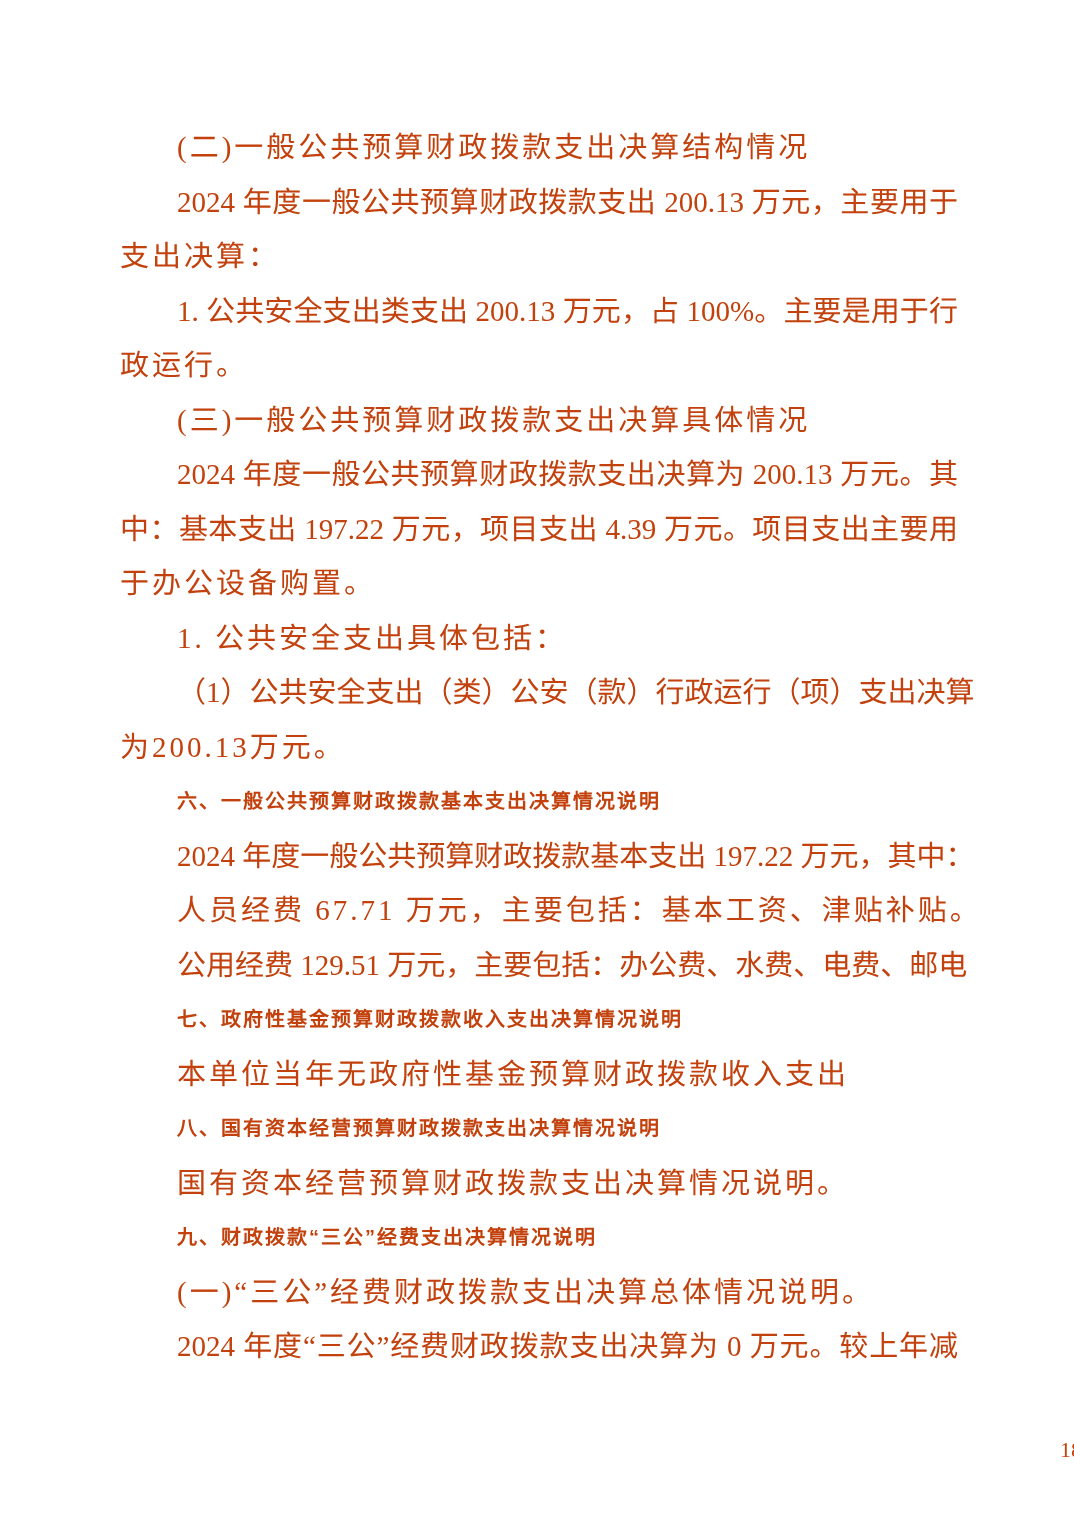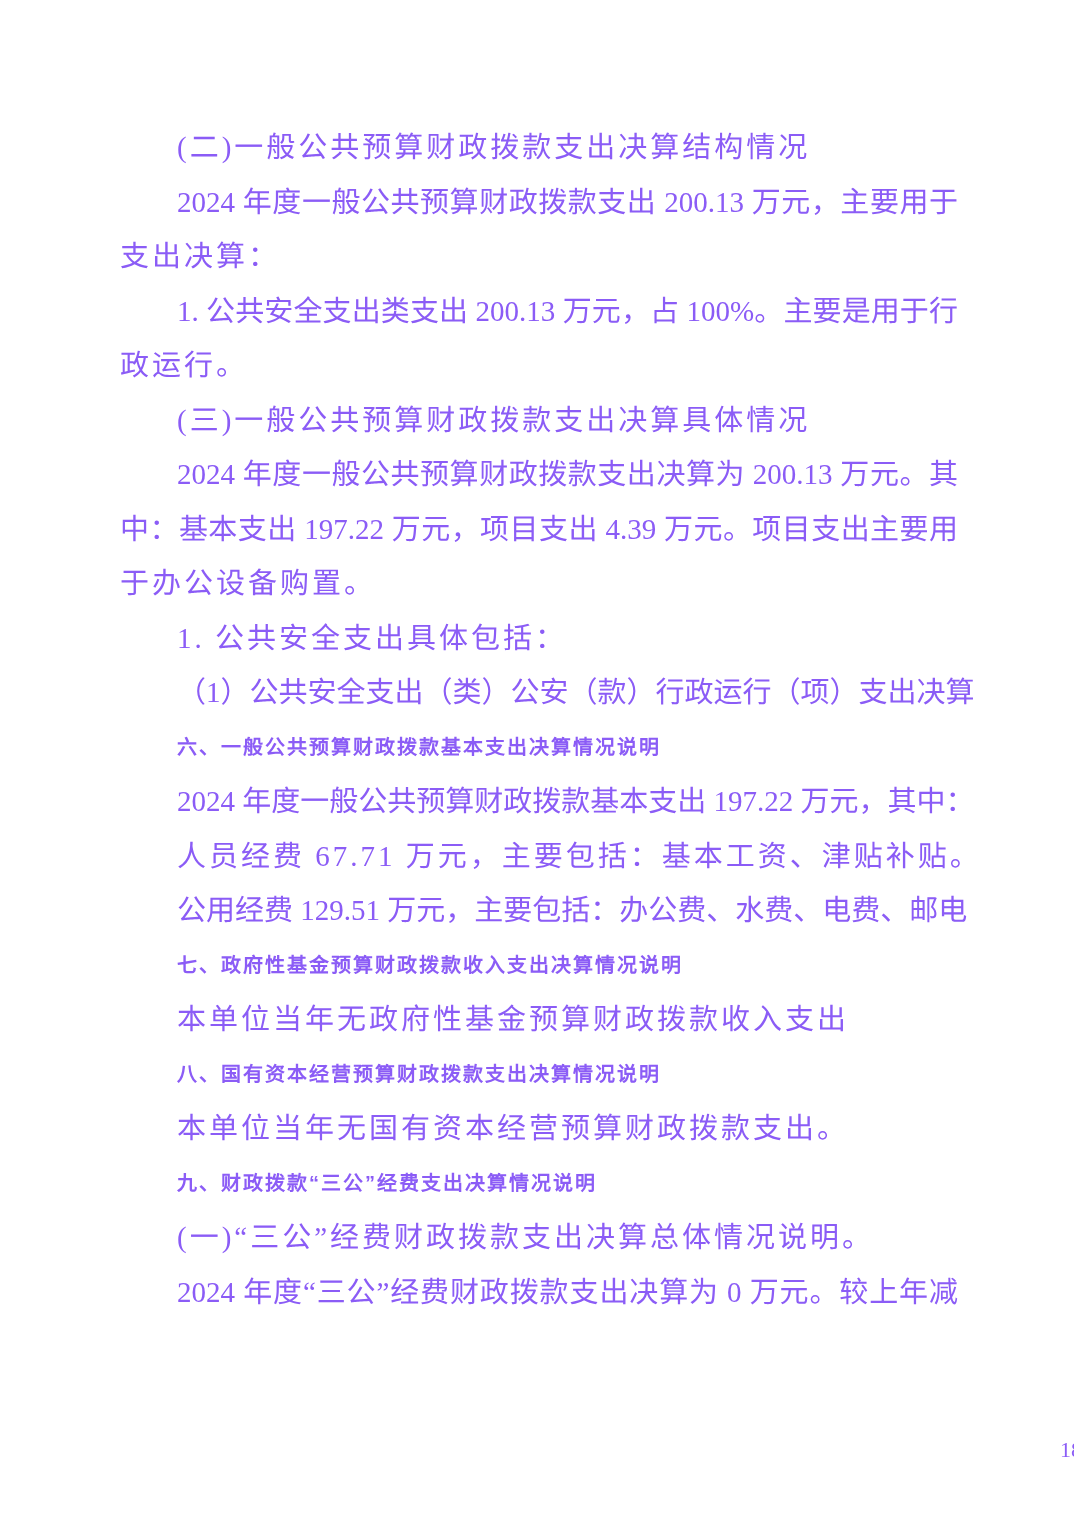--- a/index.html
+++ b/index.html
@@ -6,21 +6,21 @@
   html, body {
     margin: 0;
     padding: 0;
     background: #ffffff;
   }
   .page {
     position: relative;
     width: 1074px;
     height: 1520px;
     background: #ffffff;
-    color: #8b5cf6;
+    color: #c2410c;
     overflow: hidden;
     font-family: "Liberation Serif", "DejaVu Serif", serif;
   }
   .content {
     position: absolute;
     left: 120px;
     top: 120px;
     width: 838px;
   }
   .line {
@@ -65,26 +65,27 @@
     <div class="line indent just">2024 年度一般公共预算财政拨款支出 200.13 万元，主要用于</div>
     <div class="line">支出决算：</div>
     <div class="line indent just">1. 公共安全支出类支出 200.13 万元，占 100%。主要是用于行</div>
     <div class="line">政运行。</div>
     <div class="line indent">(三)一般公共预算财政拨款支出决算具体情况</div>
     <div class="line indent just">2024 年度一般公共预算财政拨款支出决算为 200.13 万元。其</div>
     <div class="line just">中：基本支出 197.22 万元，项目支出 4.39 万元。项目支出主要用</div>
     <div class="line">于办公设备购置。</div>
     <div class="line indent">1. 公共安全支出具体包括：</div>
     <div class="line indent just">（1）公共安全支出（类）公安（款）行政运行（项）支出决算</div>
+    <div class="line">为200.13万元。</div>
     <div class="line indent head">六、一般公共预算财政拨款基本支出决算情况说明</div>
     <div class="line indent just">2024 年度一般公共预算财政拨款基本支出 197.22 万元，其中：</div>
     <div class="line indent">人员经费 67.71 万元，主要包括：基本工资、津贴补贴。</div>
     <div class="line indent just">公用经费 129.51 万元，主要包括：办公费、水费、电费、邮电</div>
     <div class="line indent head">七、政府性基金预算财政拨款收入支出决算情况说明</div>
     <div class="line indent">本单位当年无政府性基金预算财政拨款收入支出</div>
     <div class="line indent head">八、国有资本经营预算财政拨款支出决算情况说明</div>
-    <div class="line indent">本单位当年无国有资本经营预算财政拨款支出。</div>
+    <div class="line indent">国有资本经营预算财政拨款支出决算情况说明。</div>
     <div class="line indent head">九、财政拨款“三公”经费支出决算情况说明</div>
     <div class="line indent">(一)“三公”经费财政拨款支出决算总体情况说明。</div>
     <div class="line indent just">2024 年度“三公”经费财政拨款支出决算为 0 万元。较上年减</div>
   </main>
   <div class="page-number">18</div>
 </div>
 
 </body></html>

